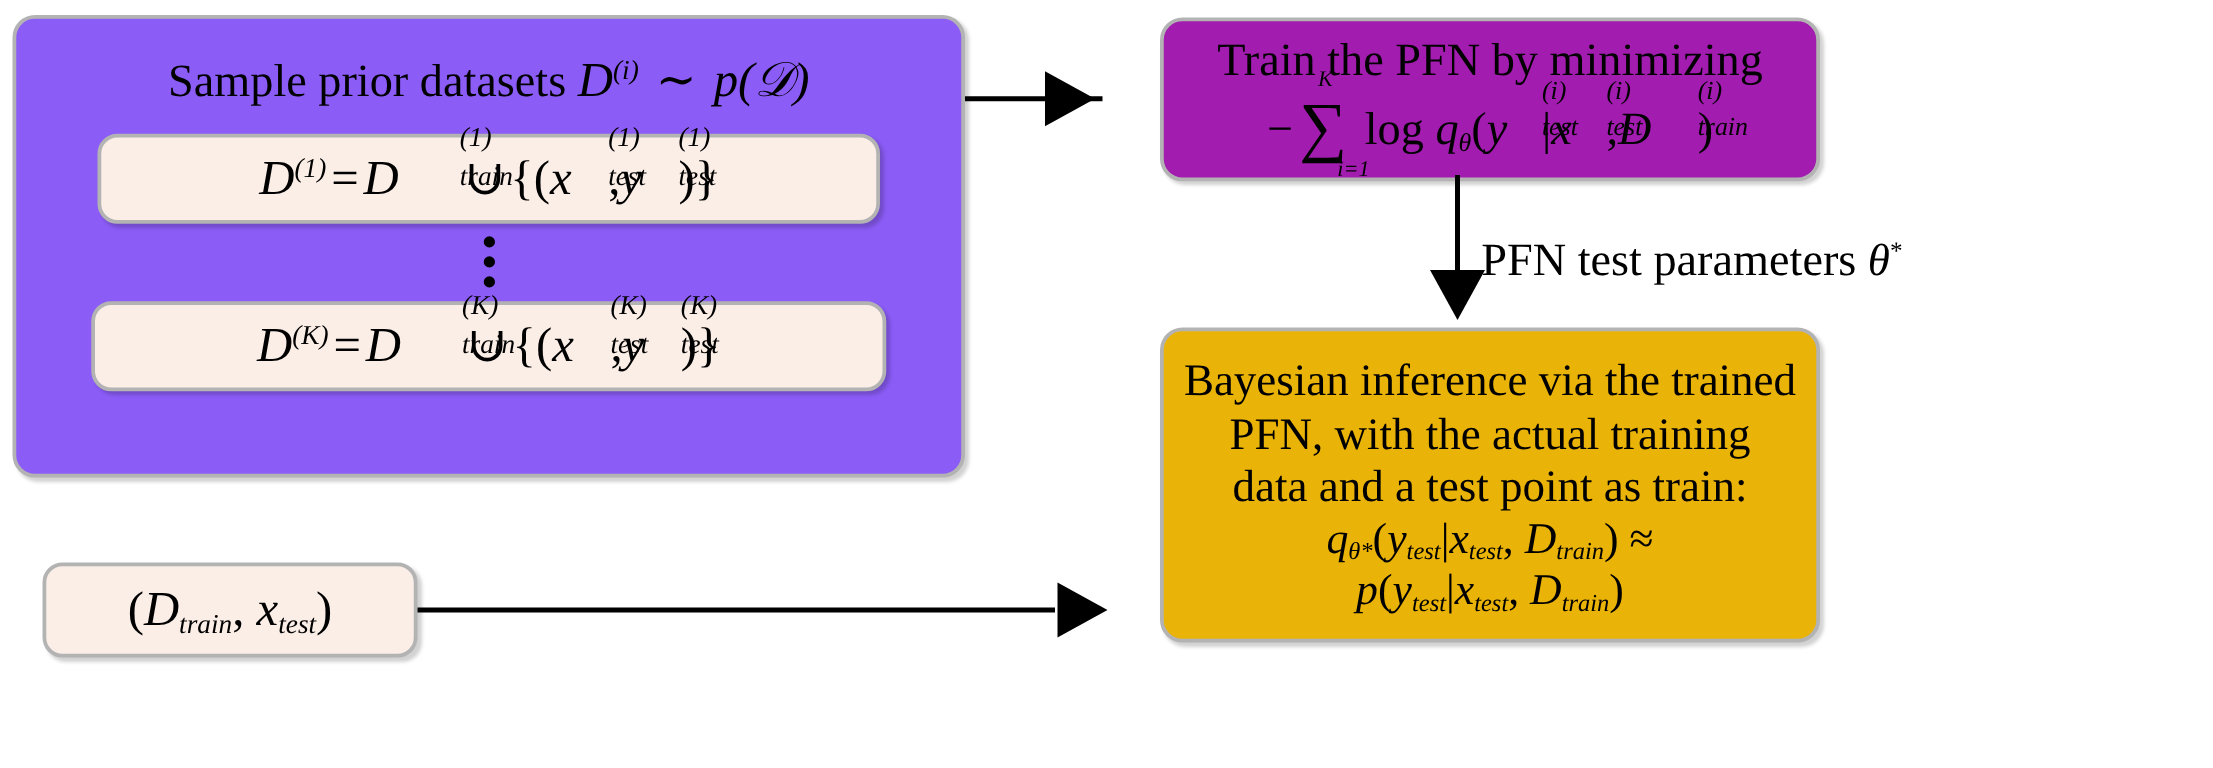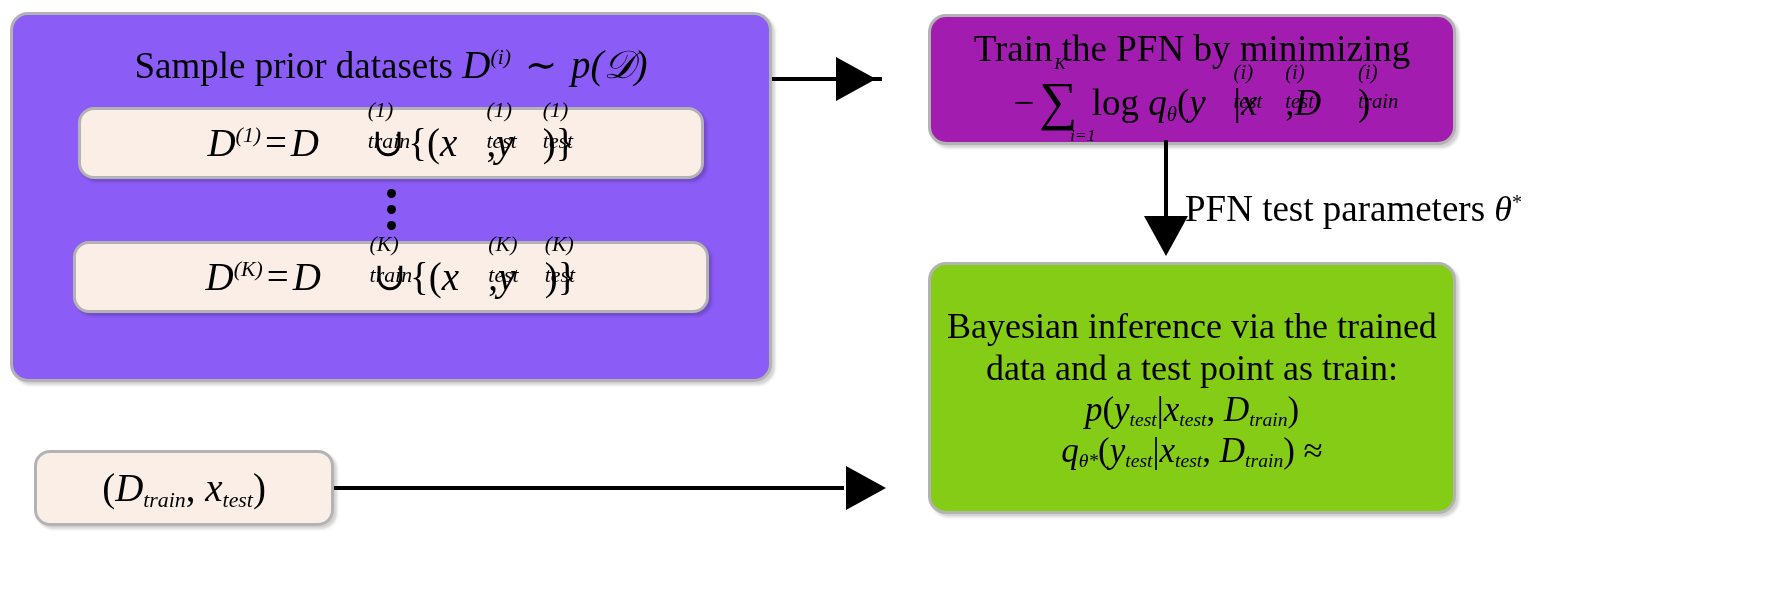--- a/index.html
+++ b/index.html
@@ -19,21 +19,21 @@
     border-radius:18px;
     box-shadow:3px 3px 3px rgba(0,0,0,0.18);
     display:flex;
     flex-direction:column;
     align-items:center;
     justify-content:center;
   }
   .box.white{background:#8b5cf6;}
   .box.pink {background:#fbeee7;border-radius:16px;}
   .box.green{background:#a21caf;}
-  .box.blue {background:#84cc16;justify-content:center;}
+  .box.blue {background:#eab308;justify-content:center;}
 
   
   .plain{
     font-family:"Liberation Serif","DejaVu Serif",serif;
     font-size:37px;
     color:#000;
     white-space:nowrap;
     line-height:1.12;
   }
   .math{
@@ -165,25 +165,26 @@
   <div class="arrow-line" id="arrow2-line"></div>
   <div class="arrow-head down" id="arrow2-head"></div>
 
   <div class="plain" id="param-label">
     <span>PFN test parameters</span>
     <span class="math" style="font-size:36px;"><span>θ</span><sup class="up">*</sup></span>
   </div>
 
   <div class="box blue" id="infer-box">
     <div class="plain">Bayesian inference via the trained</div>
+    <div class="plain">PFN, with the actual training</div>
     <div class="plain">data and a test point as train:</div>
     <div class="math">
-      <span>p</span><span class="up">(</span><span>y</span><sub>test</sub><span class="up">|</span><span>x</span><sub>test</sub><span class="up">,</span>&nbsp;<span>D</span><sub>train</sub><span class="up">)</span>
+      <span>q</span><sub>θ*</sub><span class="up">(</span><span>y</span><sub>test</sub><span class="up">|</span><span>x</span><sub>test</sub><span class="up">,</span>&nbsp;<span>D</span><sub>train</sub><span class="up">)</span>&nbsp;<span class="up">≈</span>
     </div>
     <div class="math">
-      <span>q</span><sub>θ*</sub><span class="up">(</span><span>y</span><sub>test</sub><span class="up">|</span><span>x</span><sub>test</sub><span class="up">,</span>&nbsp;<span>D</span><sub>train</sub><span class="up">)</span>&nbsp;<span class="up">≈</span>
+      <span>p</span><span class="up">(</span><span>y</span><sub>test</sub><span class="up">|</span><span>x</span><sub>test</sub><span class="up">,</span>&nbsp;<span>D</span><sub>train</sub><span class="up">)</span>
     </div>
   </div>
 
   <div class="arrow-line" id="arrow3-line"></div>
   <div class="arrow-head right" id="arrow3-head"></div>
 
 </div>
 
 </body></html>

